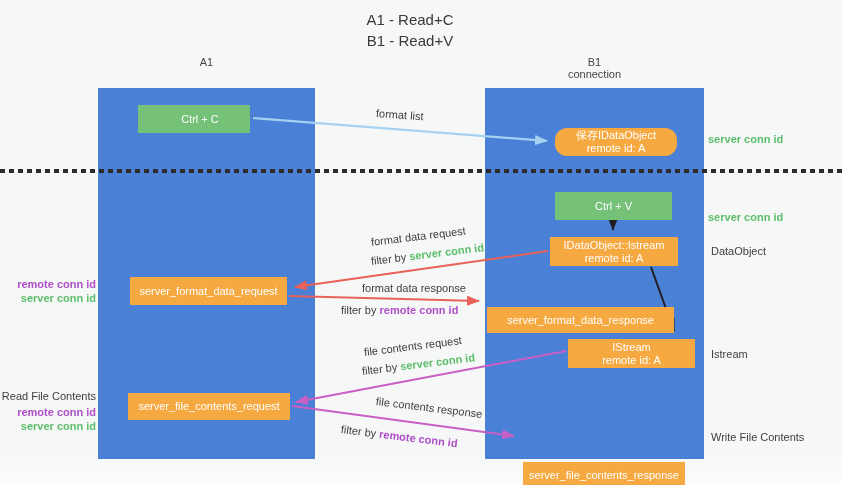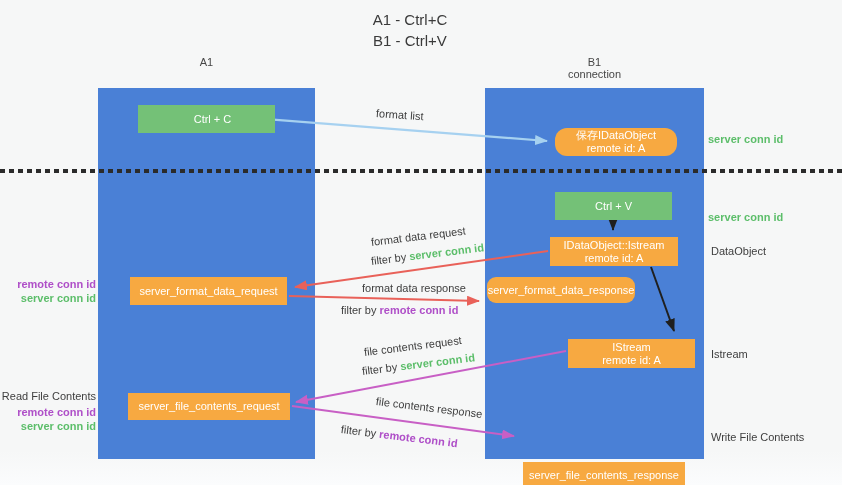--- a/index.html
+++ b/index.html
@@ -28,22 +28,22 @@
   .left-block{left:0;width:96px;text-align:right;font-size:11px;line-height:13.5px;white-space:nowrap;}
   .side-label{font-size:11px;line-height:13px;white-space:nowrap;}
   svg.arrows{position:absolute;left:0;top:0;pointer-events:none;}
 </style>
 </head>
 <body>
 
 <div class="canvas">
 
   <div class="abs title">
-    <div>A1 - Ctrl+C</div>
-    <div>B1 - Ctrl+V</div>
+    <div>A1 - Read+C</div>
+    <div>B1 - Read+V</div>
   </div>
 
   <div class="abs col-header" style="left:98px;width:217px;">
     <div>A1</div>
   </div>
   <div class="abs col-header" style="left:485px;width:219px;">
     <div>B1</div>
     <div>connection</div>
   </div>
 
@@ -69,42 +69,42 @@
     </defs>
     <path d="M253,118 L547,141" stroke="#A6D1F0" stroke-width="2.2" fill="none" marker-end="url(#m-blue)"></path>
     <path d="M613,209 L613,230" stroke="#1F1F1F" stroke-width="2" fill="none" marker-end="url(#m-black)"></path>
     <path d="M651,267 L674,331" stroke="#1F1F1F" stroke-width="2" fill="none" marker-end="url(#m-black)"></path>
     <path d="M548,251 L295,287" stroke="#E96159" stroke-width="2" fill="none" marker-end="url(#m-red)"></path>
     <path d="M289,296 L479,301" stroke="#E96159" stroke-width="2" fill="none" marker-end="url(#m-red)"></path>
     <path d="M566,351 L296,402" stroke="#C85FC5" stroke-width="2" fill="none" marker-end="url(#m-mag)"></path>
     <path d="M292,406 L514,436" stroke="#C85FC5" stroke-width="2" fill="none" marker-end="url(#m-mag)"></path>
   </svg>
 
-  <div class="abs node green-node" style="left:138px;top:105px;width:137px;height:28px;padding-left:12px;">
+  <div class="abs node green-node" style="left:138px;top:105px;width:112px;height:28px;padding-left:12px;">
     <div>Ctrl + C</div>
   </div>
   <div class="abs node orange-node" style="left:130px;top:277px;width:157px;height:28px;">
     <div>server_format_data_request</div>
   </div>
   <div class="abs node orange-node" style="left:128px;top:393px;width:162px;height:27px;">
     <div>server_file_contents_request</div>
   </div>
 
   <div class="abs node orange-node" style="left:555px;top:128px;width:122px;height:28px;border-radius:12px;">
     <div>保存IDataObject</div>
     <div>remote id: A</div>
   </div>
   <div class="abs node green-node" style="left:555px;top:192px;width:117px;height:28px;">
     <div>Ctrl + V</div>
   </div>
   <div class="abs node orange-node" style="left:550px;top:237px;width:128px;height:29px;">
     <div>IDataObject::Istream</div>
     <div>remote id: A</div>
   </div>
-  <div class="abs node orange-node" style="left:487px;top:277px;width:148px;height:26px;border-radius:9px;">
+  <div class="abs node orange-node" style="left:487px;top:307px;width:187px;height:26px;">
     <div>server_format_data_response</div>
   </div>
   <div class="abs node orange-node" style="left:568px;top:339px;width:127px;height:29px;">
     <div>IStream</div>
     <div>remote id: A</div>
   </div>
   <div class="abs node orange-node" style="left:523px;top:426px;width:162px;height:27px;margin-top:36px;">
     <div>server_file_contents_response</div>
   </div>
 

